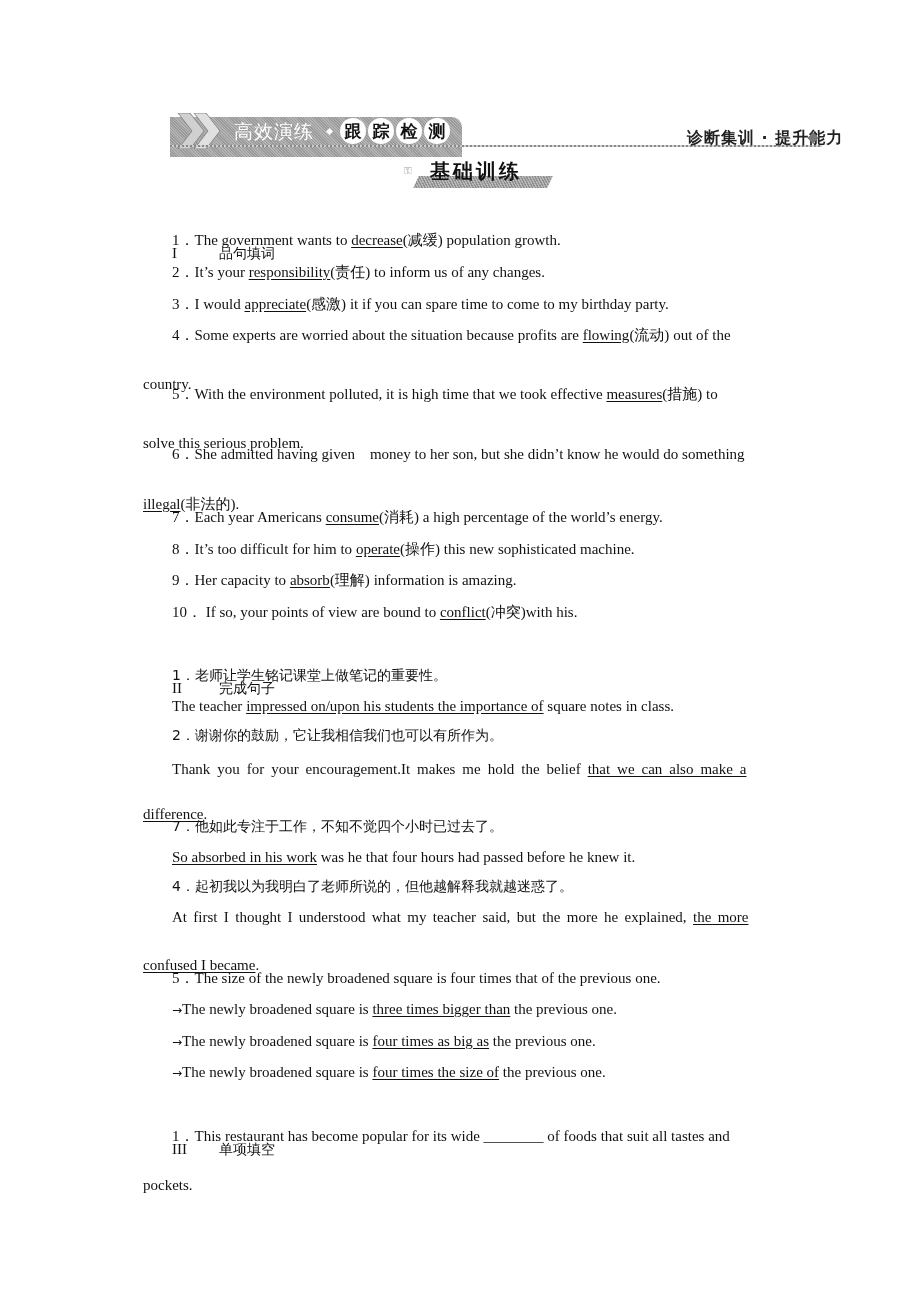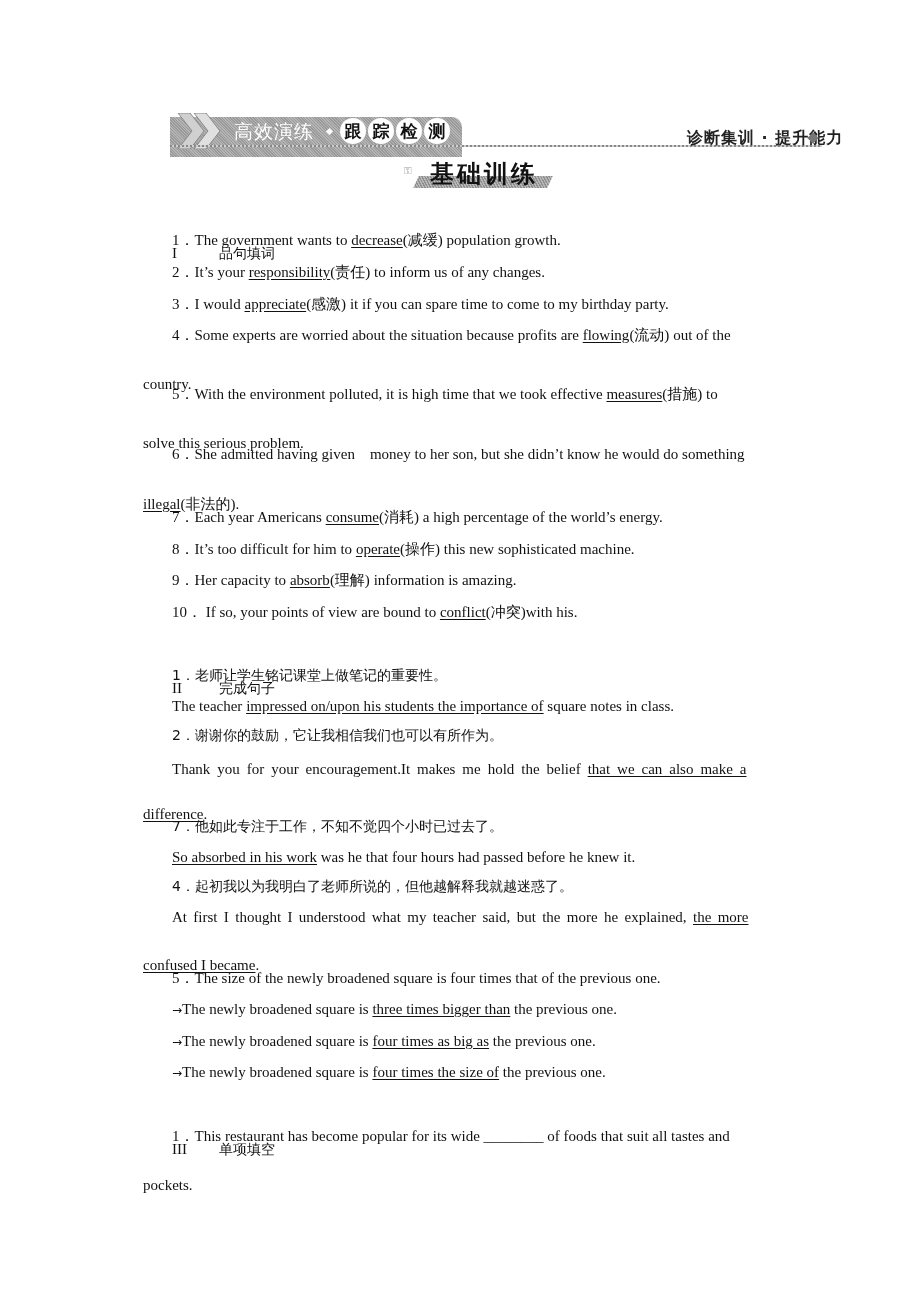--- a/index.html
+++ b/index.html
@@ -47,21 +47,21 @@
   .section-ribbon {
     position: absolute; left: 416px; top: 176px; width: 134px; height: 12px;
     background: repeating-linear-gradient(45deg, #8f8f8f 0 1px, #b9b9b9 1px 2px);
     transform: skewX(-25deg);
   }
   .section-key {
     position: absolute; left: 404px; top: 165px; font-size: 10px; color: #999;
     font-family: "DejaVu Sans", sans-serif;
   }
   .section-title {
-    position: absolute; left: 430px; top: 158px; font-size: 24px; font-weight: bold;
+    position: absolute; left: 430px; top: 158px; font-size: 20px; font-weight: bold;
     font-family: "DejaVu Sans", sans-serif; letter-spacing: 3px; color: #111;
   }
   
   .line {
     position: absolute; font-size: 15px; line-height: 18px; white-space: nowrap;
   }
   .ind { left: 172px; }
   .flush { left: 143px; margin-top: 19px; }
   .heading { font-family: "Liberation Serif", serif; margin-top: 44px; }
   .heading .roman { display: inline-block; width: 47px; }

